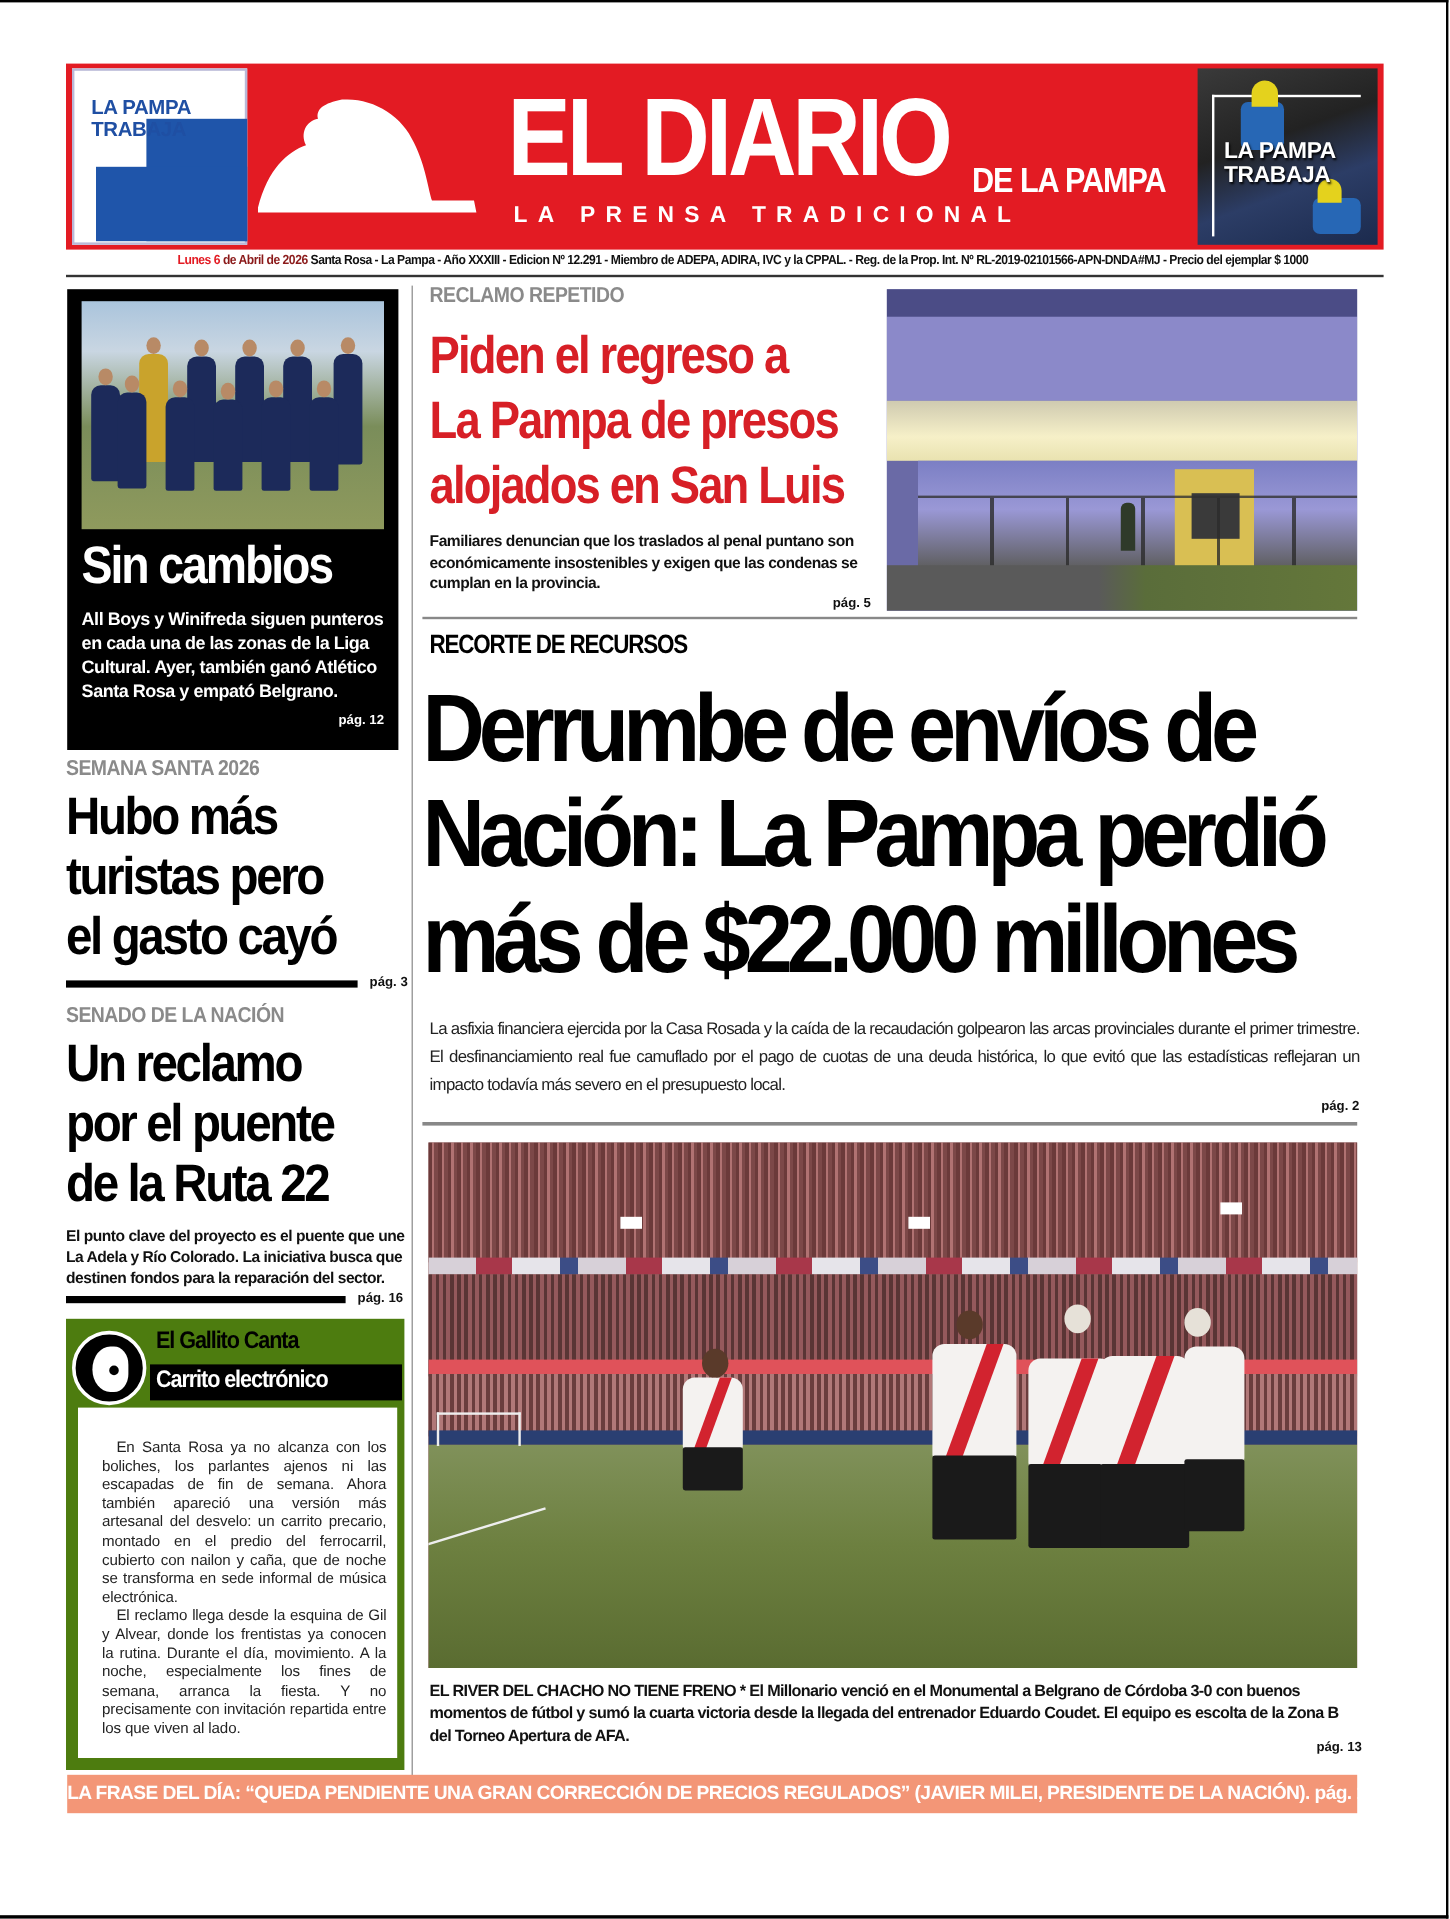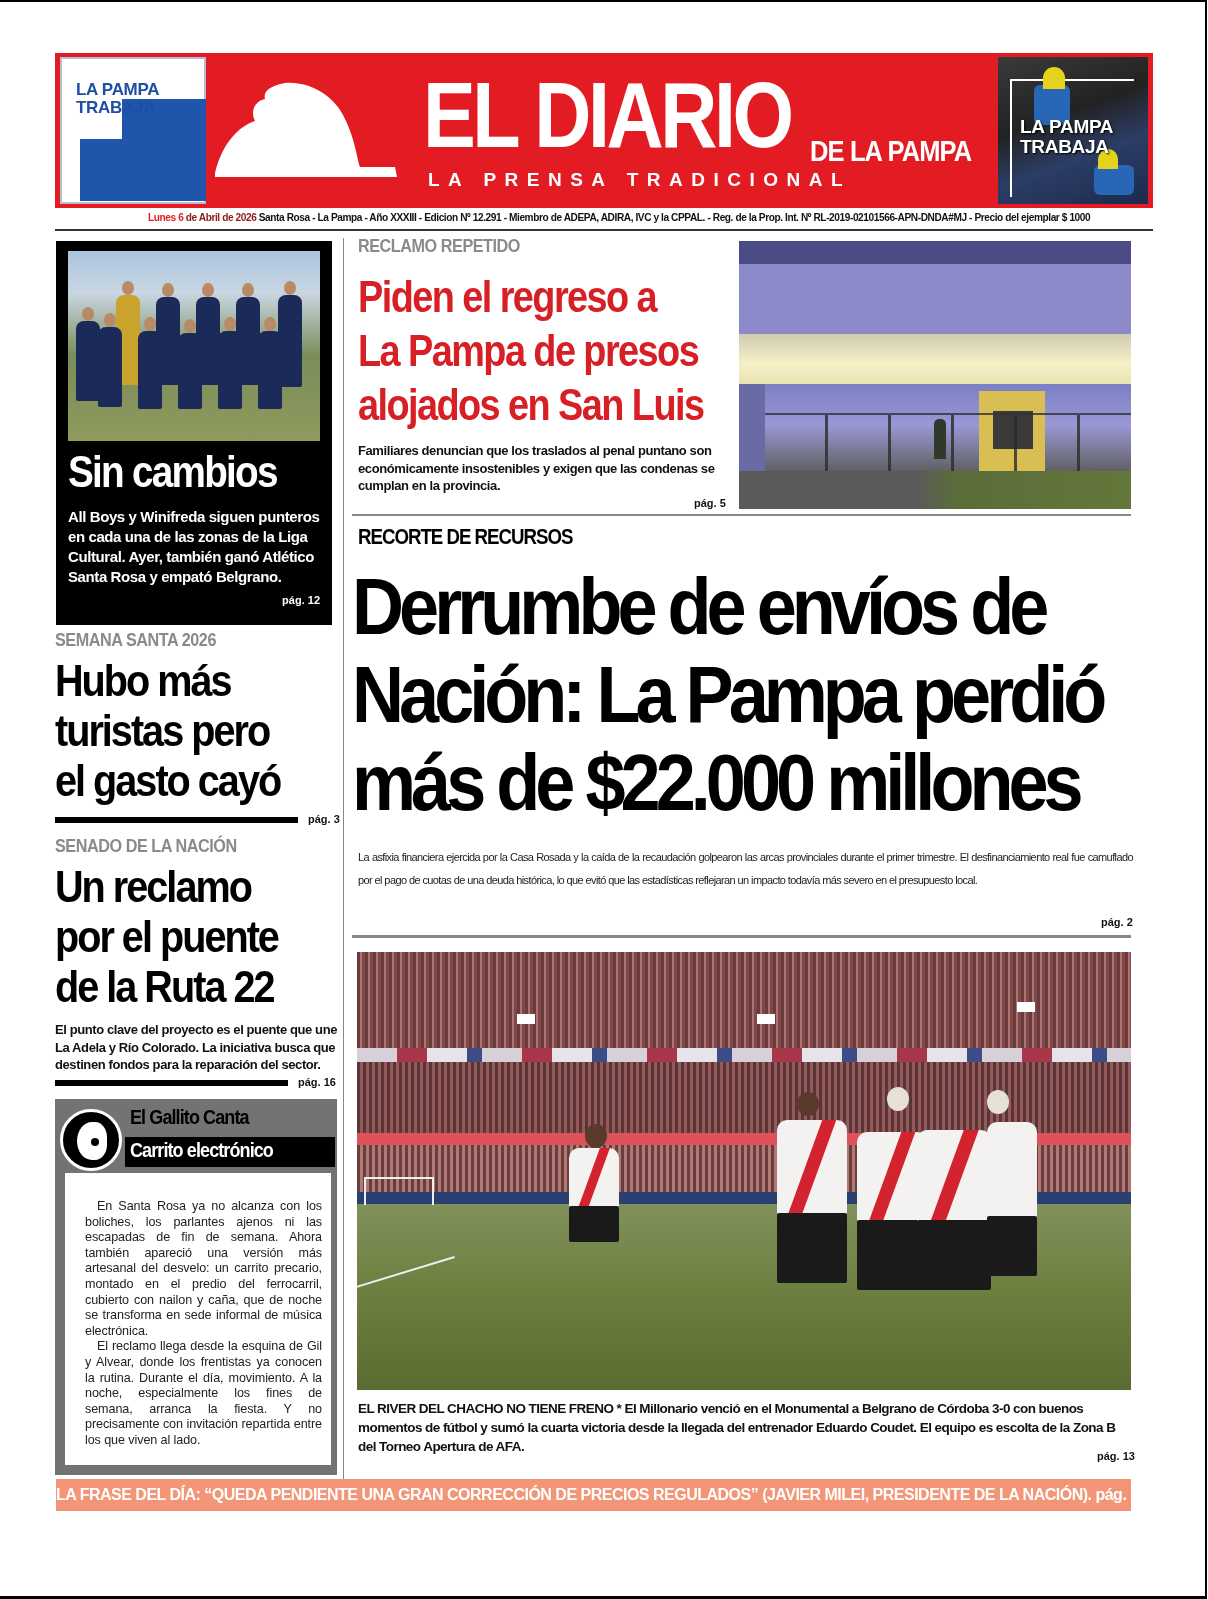--- a/index.html
+++ b/index.html
@@ -45,21 +45,21 @@
   .k1 { position: absolute; left: 55px; top: 630px; }
   .h1l { position: absolute; left: 55px; top: 656px; }
   .bar1 { position: absolute; left: 55px; top: 817px; width: 243px; height: 6px; background: #000; }
   .pag3 { position: absolute; left: 308px; top: 813px; font-size: 11px; font-weight: bold; }
   .k2 { position: absolute; left: 55px; top: 836px; }
   .h2l { position: absolute; left: 55px; top: 862px; }
   .desc2 { position: absolute; left: 55px; top: 1021px; width: 285px; font-size: 13px; font-weight: bold; line-height: 17.5px; letter-spacing: -0.4px; }
   .bar2 { position: absolute; left: 55px; top: 1080px; width: 233px; height: 6px; background: #000; }
   .pag16 { position: absolute; left: 298px; top: 1076px; font-size: 11px; font-weight: bold; }
 
-  .gallito { position: absolute; left: 55px; top: 1099px; width: 282px; height: 376px; background: #737373; }
+  .gallito { position: absolute; left: 55px; top: 1099px; width: 282px; height: 376px; background: #4d7c0f; }
   .gallito-logo { position: absolute; left: 5px; top: 10px; width: 62px; height: 62px; background: #000; border: 3px solid #fff; border-radius: 50%; overflow: hidden; }
   .gallito-logo .cock { position: absolute; left: 14px; top: 10px; width: 30px; height: 38px; background: #fff; border-radius: 50% 40% 40% 50%; }
   .gallito-logo .beak { position: absolute; left: 26px; top: 24px; width: 12px; height: 12px; background: #000; border-radius: 50%; border: 2px solid #fff; }
   .gallito-kicker { position: absolute; left: 75px; top: 7px; font-size: 20px; font-weight: bold; color: #000; letter-spacing: -1px; transform: scaleX(0.9); transform-origin: left top; }
   .gallito-bar { position: absolute; left: 70px; top: 38px; width: 210px; height: 30px; background: #000; }
   .gallito-title { position: absolute; left: 75px; top: 40px; font-size: 20px; font-weight: bold; color: #fff; letter-spacing: -1px; transform: scaleX(0.9); transform-origin: left top; white-space: nowrap; }
   .gallito-body { position: absolute; left: 10px; top: 74px; width: 266px; height: 292px; background: #fff; padding: 10px 9px 0 20px; font-size: 12.6px; line-height: 15.6px; text-align: justify; color: #222; letter-spacing: -0.1px; }
   .gallito-body p { text-indent: 12px; }
   .gallito-body p:first-child { text-indent: 12px; margin-top: 16px; }
 
@@ -80,21 +80,21 @@
   .prison-photo .booth-win { position: absolute; left: 254px; top: 170px; width: 40px; height: 38px; background: #3a3a3a; }
   .prison-photo .ground { position: absolute; left: 0; top: 230px; width: 100%; height: 38px; background: linear-gradient(90deg, #5a5a5a 0%, #5a5a5a 45%, #5a6d3a 55%, #64773a 100%); }
   .prison-photo .fence { position: absolute; left: 26px; top: 172px; width: 366px; height: 66px; border-top: 2px solid #333; background: repeating-linear-gradient(90deg, transparent 0 60px, #2c2c2c 60px 63px); opacity: 0.8; }
   .prison-photo .guard { position: absolute; left: 195px; top: 178px; width: 12px; height: 40px; background: #2f3a2a; border-radius: 5px 5px 0 0; }
 
   .hrule-mid { position: absolute; left: 352px; top: 514px; width: 779px; height: 2px; background: #888; }
 
   
   .k4 { position: absolute; left: 358px; top: 524px; color: #000; font-weight: bold; font-size: 22px; letter-spacing: -1.2px; transform: scaleX(0.85); transform-origin: left top; white-space: nowrap; }
   .main-headline { position: absolute; left: 352px; top: 563px; color: #000; font-weight: bold; font-size: 80px; line-height: 88px; letter-spacing: -5.5px; transform: scaleX(0.9); transform-origin: left top; white-space: nowrap; }
-  .main-desc { position: absolute; left: 358px; top: 846px; width: 775px; font-size: 11px; line-height: 23px; color: #222; letter-spacing: -0.6px; text-align: justify; }
+  .main-desc { position: absolute; left: 358px; top: 846px; width: 775px; font-size: 14px; line-height: 23px; color: #222; letter-spacing: -0.6px; text-align: justify; }
   .pag2 { position: absolute; left: 1101px; top: 916px; font-size: 11px; font-weight: bold; }
   .hrule-main { position: absolute; left: 352px; top: 935px; width: 779px; height: 3px; background: #888; }
 
   
   .river-photo { position: absolute; left: 357px; top: 952px; width: 774px; height: 438px; overflow: hidden; background: #8a5858; }
   .river-photo .stands1 { position: absolute; left: 0; top: 0; width: 100%; height: 100px; background: repeating-linear-gradient(90deg, #6b3a3a 0 3px, #b07272 3px 5px, #7c4848 5px 8px); }
   .river-photo .banners { position: absolute; left: 0; top: 96px; width: 100%; height: 14px; background: repeating-linear-gradient(90deg, #d7d0d8 0 40px, #a8374a 40px 70px, #e6e4ea 70px 110px, #3c4d86 110px 125px); }
   .river-photo .stands2 { position: absolute; left: 0; top: 110px; width: 100%; height: 85px; background: repeating-linear-gradient(90deg, #5a3535 0 3px, #95595c 3px 6px); }
   .river-photo .ledband { position: absolute; left: 0; top: 181px; width: 100%; height: 12px; background: #e0525a; }
   .river-photo .stands3 { position: absolute; left: 0; top: 193px; width: 100%; height: 52px; background: repeating-linear-gradient(90deg, #6a3d3d 0 3px, #b17878 3px 6px); }

